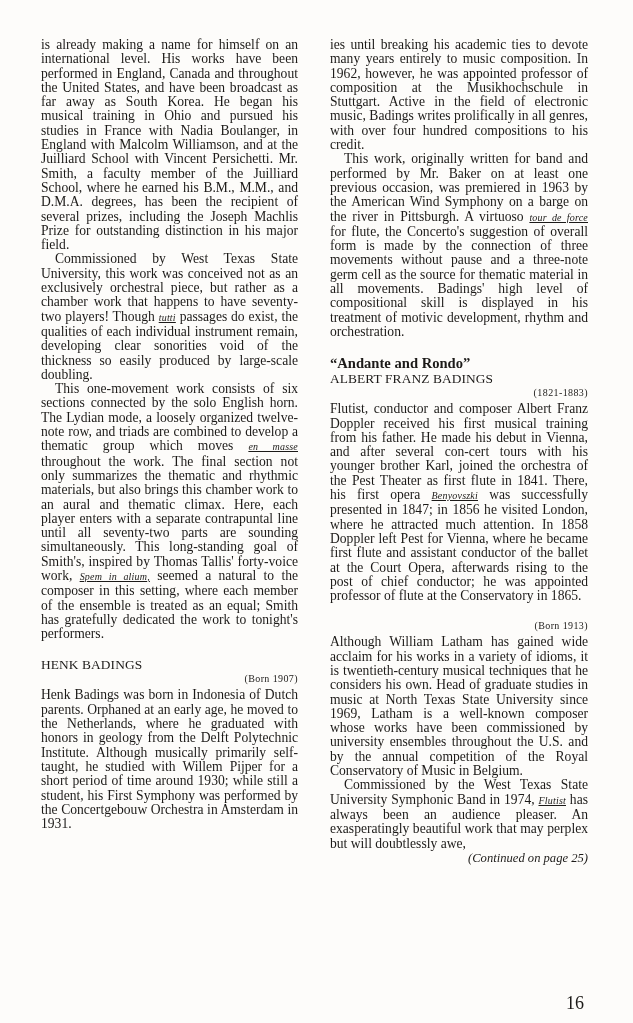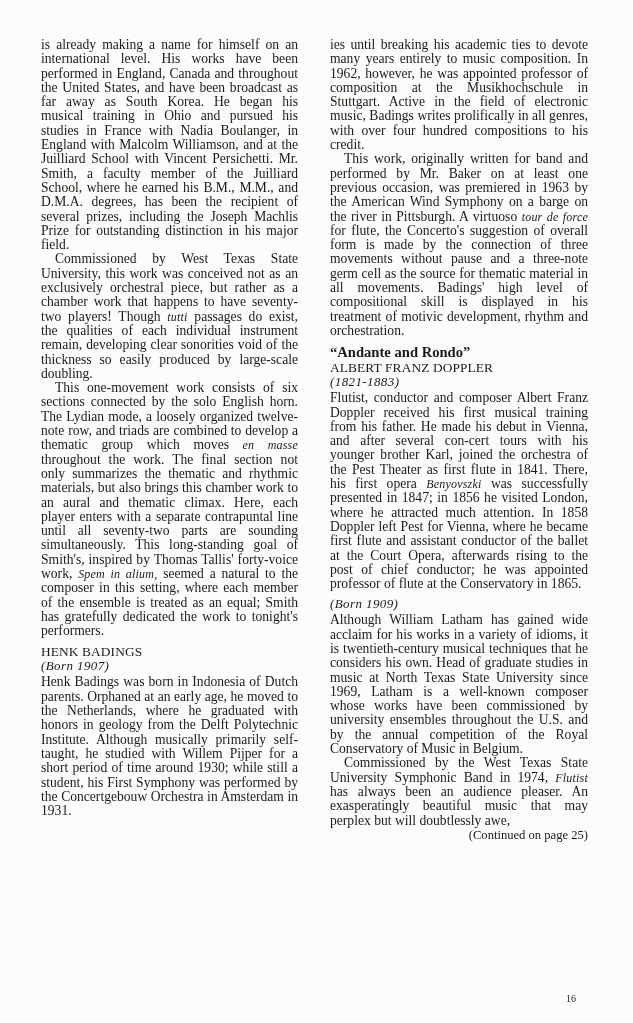--- a/index.html
+++ b/index.html
@@ -13,29 +13,29 @@
   .col {
     position: absolute; top: 38px;
     width: 257px;
     font-size: 13.6px; line-height: 14.3px;
     text-align: justify;
   }
   .col.left { left: 41px; }
   .col.right { left: 330px; width: 258px; }
   .col p { margin: 0; text-indent: 0; }
   .col p.indent { text-indent: 14px; }
-  .col em { font-style: italic; font-size: 12px; letter-spacing: 0.2px; }
-  .piece { margin-top: 6px; }
+  .col em { font-style: italic; font-size: 10px; letter-spacing: 0.2px; text-decoration: underline; }
+  .piece { margin-top: 16px; }
   .piece-title { font-weight: bold; font-size: 14.6px; line-height: 16px; margin: 0; text-align: left; }
   .composer { font-size: 13.4px; line-height: 15px; margin: 0; text-align: left; letter-spacing: 0.1px; }
-  .dates { font-style: italic; font-size: 13px; line-height: 14px; margin: 0 0 2px 0; text-align: left; letter-spacing: 0.4px; }
-  .continued { text-align: right; font-size: 12.6px; line-height: 14px; }
+  .dates { font-size: 10px; line-height: 14px; margin: 0 0 2px 0; text-align: right; letter-spacing: 0.4px; }
+  .continued { text-align: right; font-style: italic; font-size: 12.6px; line-height: 14px; }
   .page-number {
     position: absolute; left: 566px; top: 993px;
-    font-size: 10px;
+    font-size: 18px;
   }
 </style>
 </head>
 <body>
 
 <div class="page">
   <div class="col left">
     <div id="left-intro">
         <p><span>is already making a name for himself on an international level. His works have been performed in England, Canada and throughout the United States, and have been broadcast as far away as South Korea. He began his musical training in Ohio and pursued his studies in France with Nadia Boulanger, in England with Malcolm Williamson, and at the Juilliard School with Vincent Persichetti. Mr. Smith, a faculty member of the Juilliard School, where he earned his B.M., M.M., and D.M.A. degrees, has been the recipient of several prizes, including the Joseph Machlis Prize for outstanding distinction in his major field.</span></p>
         <p class="indent"><span>Commissioned by West Texas State University, this work was conceived not as an exclusively orchestral piece, but rather as a chamber work that happens to have seventy-two players! Though </span><em>tutti</em><span> passages do exist, the qualities of each individual instrument remain, developing clear sonorities void of the thickness so easily produced by large-scale doubling.</span></p>
@@ -51,27 +51,27 @@
   </div>
 
   <div class="col right">
     <div id="right-intro">
         <p><span>ies until breaking his academic ties to devote many years entirely to music composition. In 1962, however, he was appointed professor of composition at the Musikhochschule in Stuttgart. Active in the field of electronic music, Badings writes prolifically in all genres, with over four hundred compositions to his credit.</span></p>
         <p class="indent"><span>This work, originally written for band and performed by Mr. Baker on at least one previous occasion, was premiered in 1963 by the American Wind Symphony on a barge on the river in Pittsburgh. A virtuoso </span><em>tour de force</em><span> for flute, the Concerto's suggestion of overall form is made by the connection of three movements without pause and a three-note germ cell as the source for thematic material in all movements. Badings' high level of compositional skill is displayed in his treatment of motivic development, rhythm and orchestration.</span></p>
       </div>
     <div id="right-pieces">
         <div class="piece">
           <h2 class="piece-title">“Andante and Rondo”</h2>
-          <div class="composer">ALBERT FRANZ DOPPLER</div>
+          <div class="composer">ALBERT FRANZ BADINGS</div>
           <div class="dates">(1821-1883)</div>
           <p><span>Flutist, conductor and composer Albert Franz Doppler received his first musical training from his father. He made his debut in Vienna, and after several con-cert tours with his younger brother Karl, joined the orchestra of the Pest Theater as first flute in 1841. There, his first opera </span><em>Benyovszki</em><span> was successfully presented in 1847; in 1856 he visited London, where he attracted much attention. In 1858 Doppler left Pest for Vienna, where he became first flute and assistant conductor of the ballet at the Court Opera, afterwards rising to the post of chief conductor; he was appointed professor of flute at the Conservatory in 1865.</span></p>
         </div>
         <div class="piece">
-          <div class="dates">(Born 1909)</div>
+          <div class="dates">(Born 1913)</div>
           <p><span>Although William Latham has gained wide acclaim for his works in a variety of idioms, it is twentieth-century musical techniques that he considers his own. Head of graduate studies in music at North Texas State University since 1969, Latham is a well-known composer whose works have been commissioned by university ensembles throughout the U.S. and by the annual competition of the Royal Conservatory of Music in Belgium.</span></p>
-          <p class="indent"><span>Commissioned by the West Texas State University Symphonic Band in 1974, </span><em>Flutist</em><span> has always been an audience pleaser. An exasperatingly beautiful music that may perplex but will doubtlessly awe,</span></p>
+          <p class="indent"><span>Commissioned by the West Texas State University Symphonic Band in 1974, </span><em>Flutist</em><span> has always been an audience pleaser. An exasperatingly beautiful work that may perplex but will doubtlessly awe,</span></p>
         </div>
       </div>
     <div class="continued">(Continued on page 25)</div>
   </div>
 
   <div class="page-number">16</div>
 </div>
 
 </body></html>

